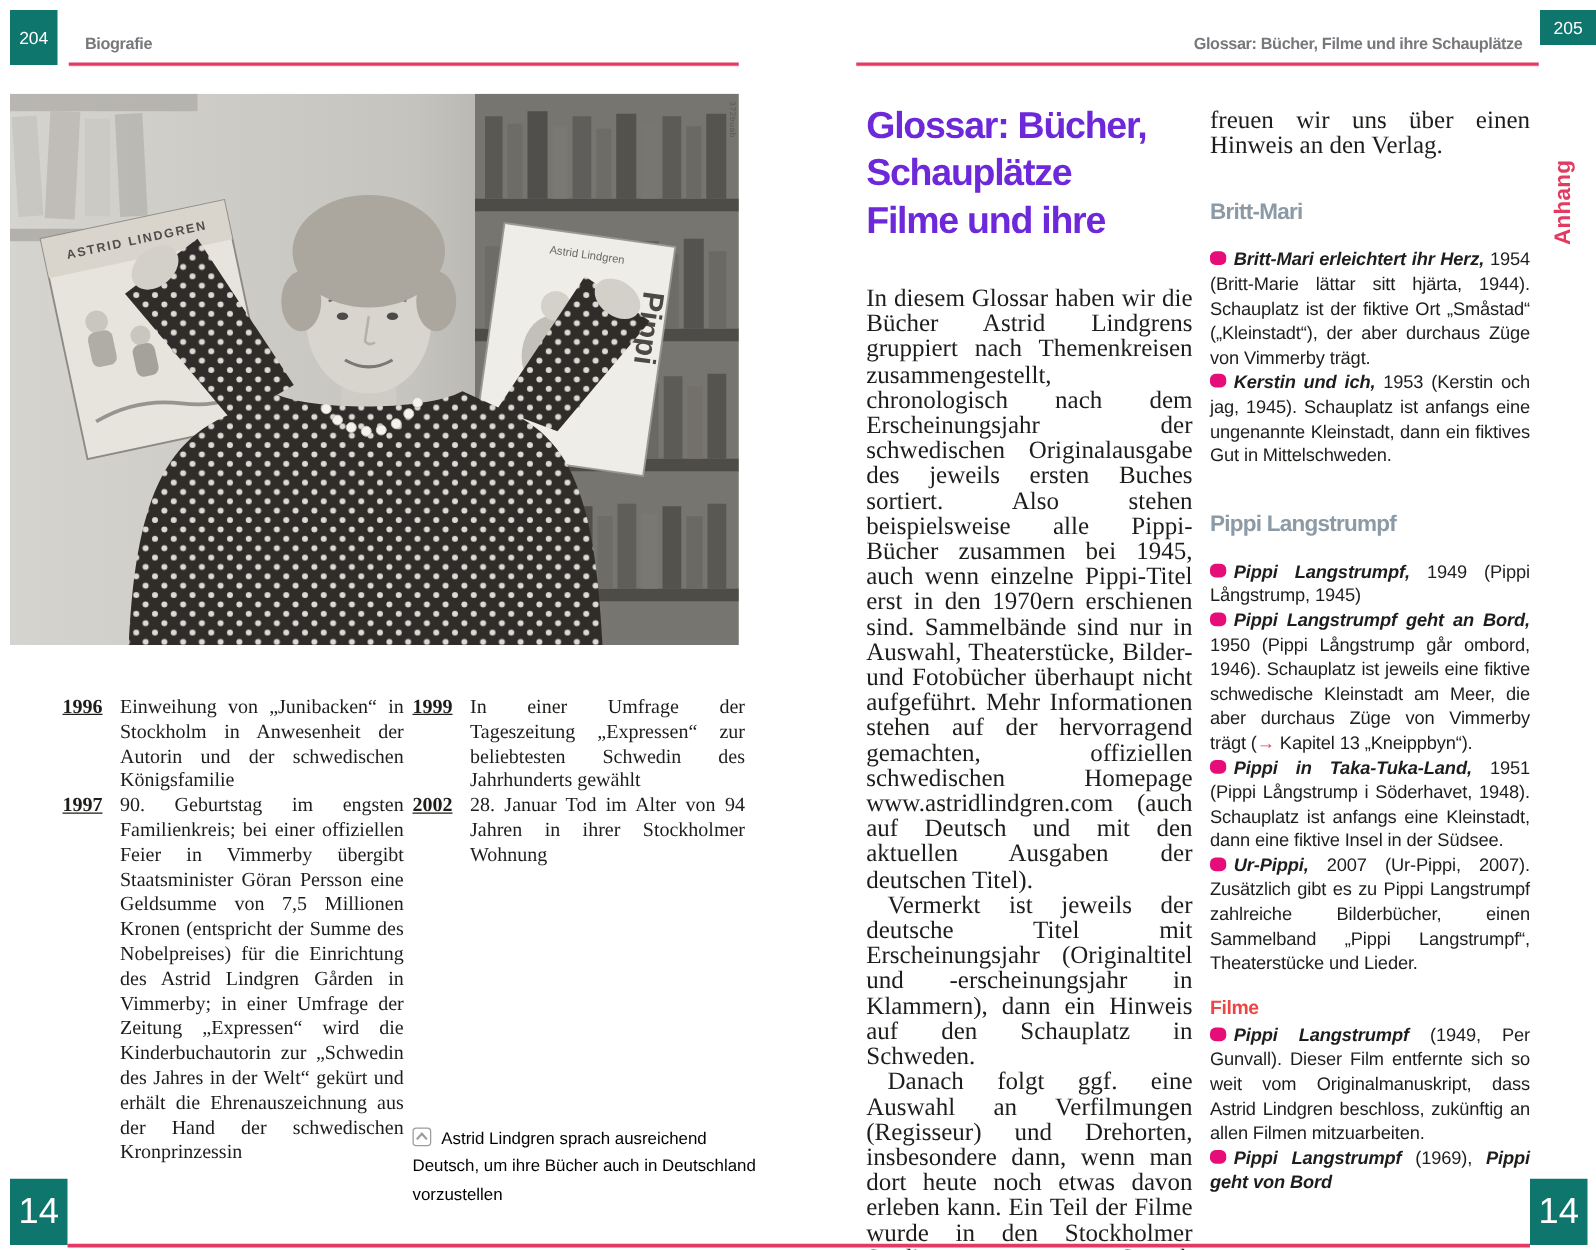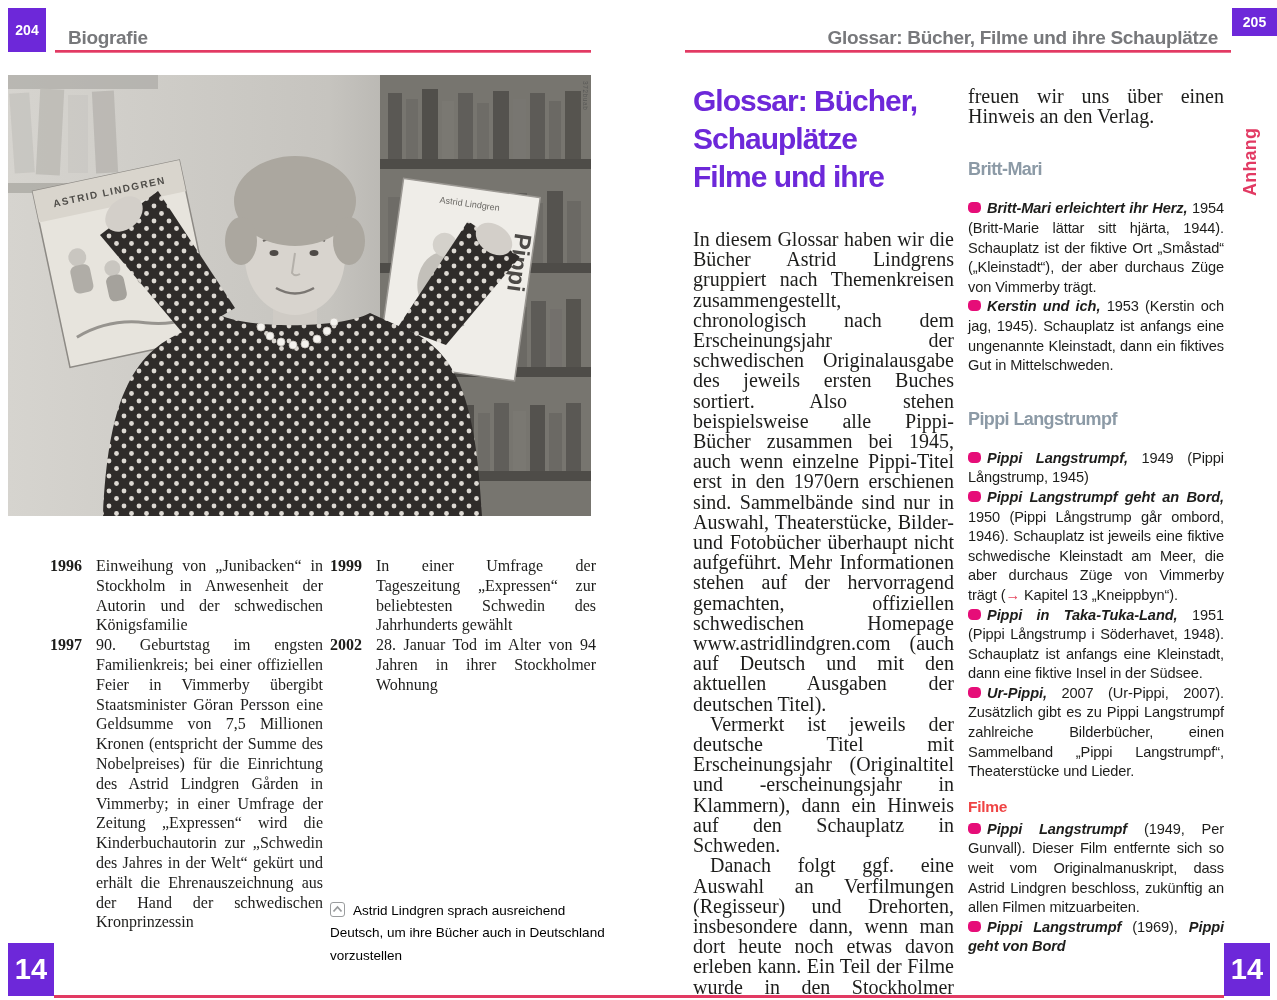--- a/index.html
+++ b/index.html
@@ -1,27 +1,27 @@
 <!DOCTYPE html>
 <html><head>
 <meta charset="utf-8">
 <style>
   html,body{margin:0;padding:0;width:1277px;height:1000px;background:#ffffff;overflow:hidden;}
   body{position:relative;font-family:"Liberation Sans",sans-serif;color:#1d1d1b;}
   *{box-sizing:border-box;}
 
   
-  .pagebox{position:absolute;background:#6d28d9;color:#fff;display:flex;align-items:center;justify-content:center;font-weight:bold;}
+  .pagebox{position:absolute;background:#0f766e;color:#fff;display:flex;align-items:center;justify-content:center;font-weight:normal;}
   #box-204{left:8px;top:8px;width:38px;height:44px;font-size:14px;}
   #box-205{left:1232px;top:8px;width:45px;height:28px;font-size:14px;}
   #box-14-left{left:8px;top:943px;width:46px;height:53px;font-size:29px;}
   #box-14-right{left:1224px;top:943px;width:46px;height:53px;font-size:29px;}
 
   
-  .runhead{position:absolute;color:#77787b;font-weight:bold;font-size:19px;letter-spacing:-0.3px;}
+  .runhead{position:absolute;color:#77787b;font-weight:bold;font-size:13px;letter-spacing:-0.3px;}
   #runhead-left{left:68px;top:27px;}
   #runhead-right{left:600px;top:27px;width:618px;text-align:right;}
   .headrule{position:absolute;height:3px;background:linear-gradient(to bottom,#e23a63 60%,#f29bb0);}
   #rule-left{left:55px;top:50px;width:536px;}
   #rule-right{left:685px;top:50px;width:546px;}
   #footrule{position:absolute;left:54px;top:995px;width:1170px;height:2.5px;background:#e23a63;}
 
   
   #anhang{position:absolute;left:1240px;top:86px;height:110px;color:#e23a63;font-weight:bold;font-size:18px;
           writing-mode:vertical-rl;transform:rotate(180deg);letter-spacing:0.2px;}
@@ -29,21 +29,21 @@
   
   #photo{position:absolute;left:8px;top:75px;width:583px;height:441px;margin:0;}
   #photo svg{display:block;width:100%;height:100%;}
   #credit{position:absolute;top:6px;right:2px;writing-mode:vertical-rl;font-size:6.5px;color:#585856;letter-spacing:0.6px;}
 
   
   .tlcol{position:absolute;top:556px;font-family:"Liberation Serif",serif;font-size:16px;line-height:19.8px;color:#1d1d1b;}
   #tlcol1{left:50px;width:273px;}
   #tlcol2{left:330px;width:266px;}
   .tl{display:flex;}
-  .tl-year{flex:0 0 46px;font-weight:bold;}
+  .tl-year{flex:0 0 46px;font-weight:bold;text-decoration:underline;}
   .tl-text{flex:1;text-align:justify;}
 
   
   #caption{position:absolute;left:330px;top:886px;width:284px;font-size:13.5px;line-height:22.5px;color:#000000;}
   .cap-icon{display:inline-block;width:15px;height:15px;border:1.5px solid #9a9c9e;border-radius:3px;
             vertical-align:-2px;margin-right:8px;position:relative;}
   .cap-icon svg{position:absolute;left:1px;top:2px;}
 
   
   #glosscol{position:absolute;left:693px;top:82px;width:261px;}

